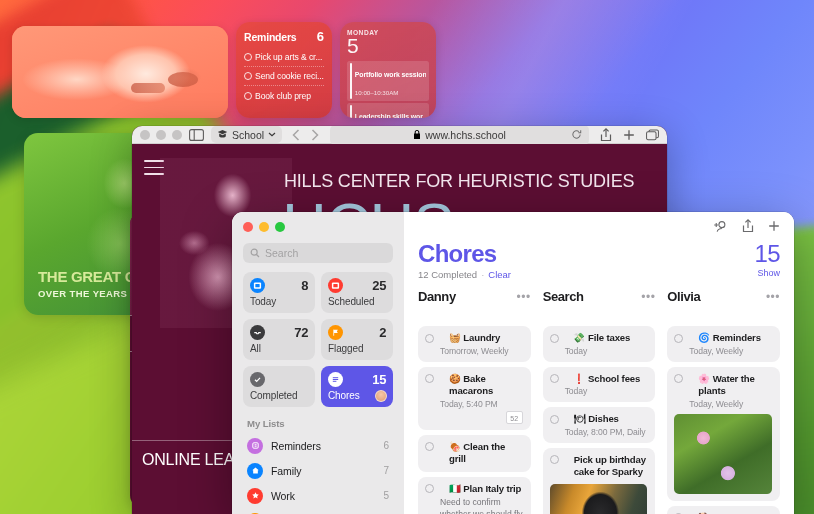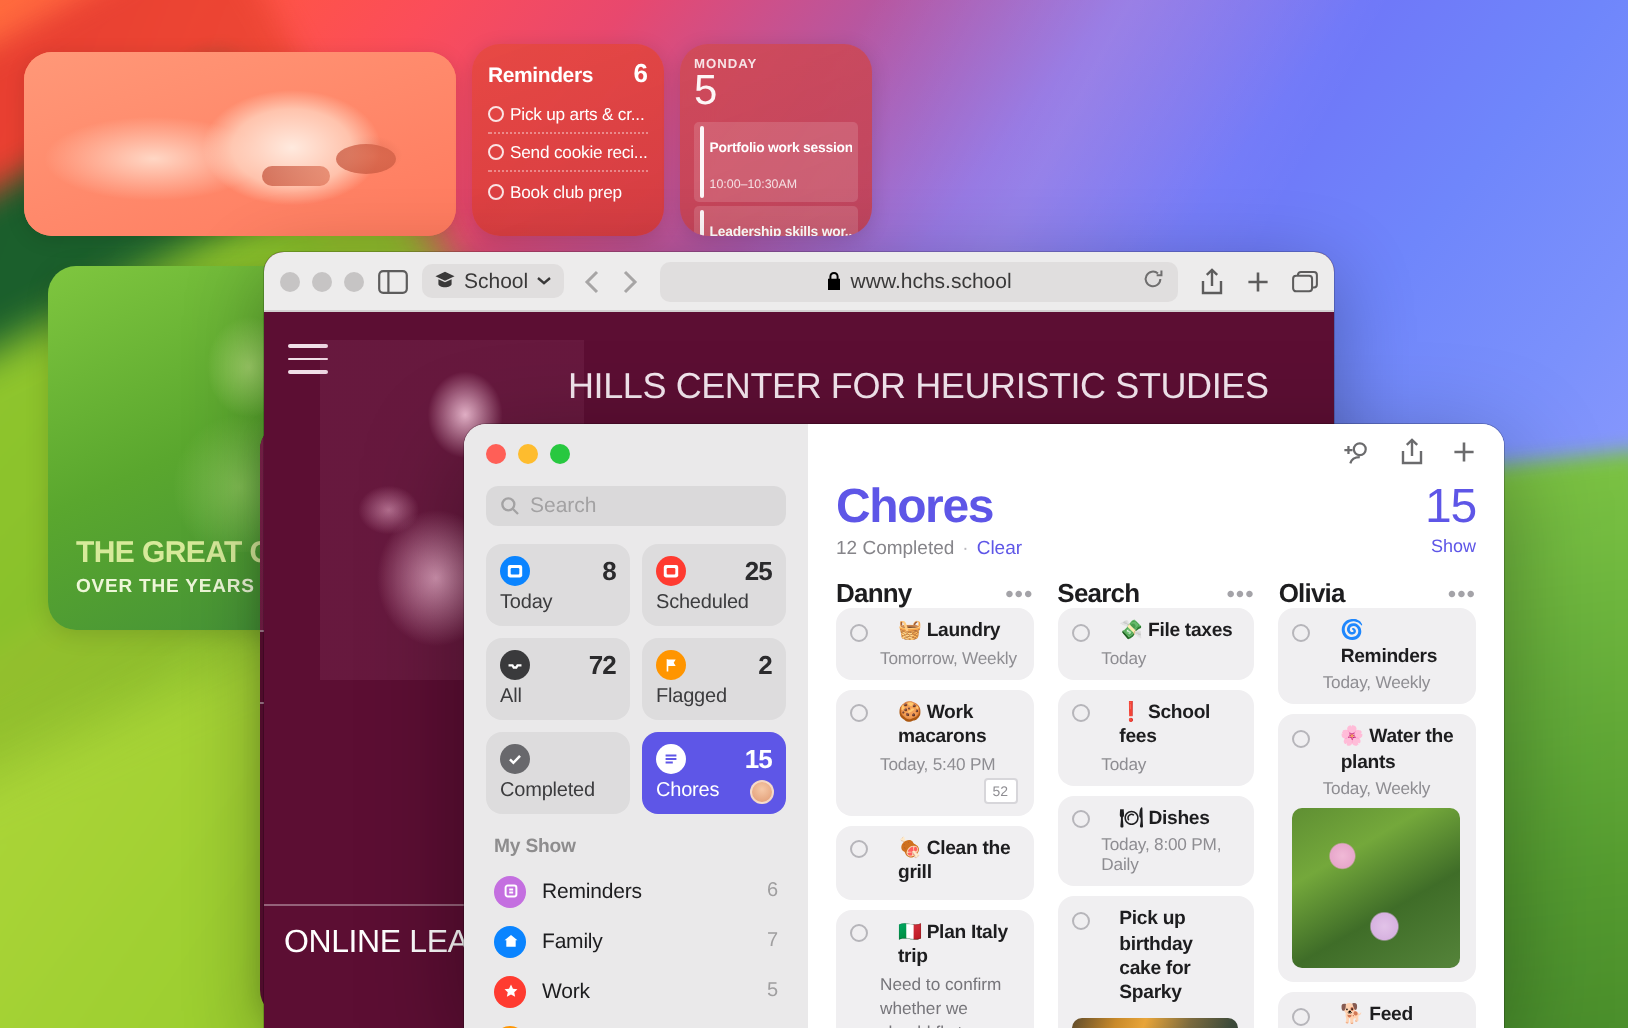--- a/index.html
+++ b/index.html
@@ -183,21 +183,21 @@
   }
 
   
   #safari {
     position: absolute; left: 132px; top: 126px; width: 535px; height: 388px;
     border-radius: 10px 10px 0 0; overflow: hidden;
     box-shadow: 0 10px 40px rgba(0,0,0,.3), 0 0 0 .5px rgba(0,0,0,.18);
     background: #5c0e33;
   }
   .sf-toolbar {
-    height: 30px; background: #edecec;
+    height: 18px; background: #edecec;
     border-bottom: .5px solid #d2d0d0;
     display: flex; align-items: center; padding: 0 8px; gap: 7px;
   }
   .traffic { display: flex; gap: 6px; align-items: center; }
   .tl { width: 10px; height: 10px; border-radius: 50%; }
   .tl.r { background: #ff5f57; } .tl.y { background: #febc2e; } .tl.g { background: #28c840; }
   .tl.gray { background: #c6c4c4; }
   .sf-ico { color: #5d5c5c; display: flex; align-items: center; }
   .sf-chip {
     display: flex; align-items: center; gap: 4px;
@@ -234,21 +234,21 @@
       radial-gradient(ellipse 20px 16px at 26% 50%, rgba(232,172,200,.6), rgba(180,90,140,0) 76%);
   }
   .sf-olbar { position: absolute; left: 0; right: 0; top: 296px; height: 1px; background: rgba(255,255,255,.35); }
   .sf-online {
     position: absolute; left: 10px; top: 307px;
     font-size: 16px; color: #fff; letter-spacing: -.2px; white-space: nowrap;
   }
 
   
   #reminders {
-    position: absolute; left: 232px; top: 212px; width: 520px; height: 302px;
+    position: absolute; left: 232px; top: 212px; width: 562px; height: 302px;
     border-radius: 11px 11px 0 0; overflow: hidden;
     box-shadow: 0 14px 50px rgba(0,0,0,.34), 0 0 0 .5px rgba(0,0,0,.2);
     display: flex; background: #fff;
   }
   
   .rm-sidebar {
     width: 172px; flex: none; position: relative;
     background: rgba(233,232,233,.94);
     backdrop-filter: blur(22px);
     padding: 10px 11px 0 11px; overflow: hidden;
@@ -305,21 +305,21 @@
   .rm-title { font-size: 24px; font-weight: 700; color: #5e56e7; letter-spacing: -.7px; line-height: 1.05; }
   .rm-sub { font-size: 9.5px; color: #86858a; margin-top: 3px; display: flex; gap: 4px; align-items: center; }
   .rm-sub .clear { color: #5e56e7; }
   .rm-sub .dot { color: #b9b8bd; }
   .rm-right { text-align: right; }
   .rm-bignum { font-size: 24px; font-weight: 400; color: #5e56e7; letter-spacing: -.6px; line-height: 1.05; }
   .rm-show { font-size: 9px; color: #5e56e7; margin-top: 2px; }
 
   .cols { display: flex; gap: 12px; margin-top: 9px; }
   .col { flex: 1; min-width: 0; }
-  .col-head { display: flex; justify-content: space-between; align-items: center; margin-bottom: 0; text-align: right; }
+  .col-head { display: flex; justify-content: space-between; align-items: center; margin-bottom: 22px; text-align: right; }
   .col-name { font-size: 13px; font-weight: 700; color: #1d1d1f; letter-spacing: -.4px; }
   .col-dots { font-size: 12px; color: #a4a3a8; letter-spacing: .5px; line-height: 1; }
   .task {
     background: #f0eff1; border-radius: 8px; padding: 6px 8px 6px 7px;
     margin-bottom: 5px;
   }
   .task-top { display: flex; gap: 15px; align-items: flex-start; }
   .t-circle {
     width: 9px; height: 9px; border-radius: 50%; flex: none;
     border: 1px solid #b6b5ba; margin-top: 1.5px;
@@ -593,21 +593,21 @@
                   <path d="M2 3h6M2 5h6M2 7h4"></path>
                 </svg>
             </span>
             <span class="s-num">15</span>
           </div>
           <div class="s-label">Chores</div>
           <span class="s-avatar"></span>
         </div>
       </div>
 
-      <div class="mylists-h">My Show</div>
+      <div class="mylists-h">My Lists</div>
 
       <div class="list-row">
         <span class="l-ico" style="background:#c46fe0">
           <svg width="9" height="9" viewBox="0 0 10 10" fill="none" stroke="#fff" stroke-width="1.1">
               <rect x="2" y="2" width="6" height="6" rx="1.2"></rect>
               <path d="M4 4.2h2.2M4 5.8h2.2"></path>
             </svg>
         </span>
         <span class="l-name">Reminders</span>
         <span class="l-count">6</span>
@@ -681,21 +681,21 @@
           <div class="task">
             <div class="task-top">
                 <span class="t-circle"></span>
               <span class="t-title"><span>🧺</span> <span>Laundry</span></span>
             </div>
             <div class="t-sub">Tomorrow, Weekly</div>
           </div>
           <div class="task">
             <div class="task-top">
                 <span class="t-circle"></span>
-              <span class="t-title"><span>🍪</span> <span>Work macarons</span></span>
+              <span class="t-title"><span>🍪</span> <span>Bake macarons</span></span>
             </div>
             <div class="t-sub">Today, 5:40 PM</div>
             <div class="t-badge">52</div>
             <div style="clear:both"></div>
           </div>
           <div class="task">
             <div class="task-top">
                 <span class="t-circle"></span>
               <span class="t-title"><span>🍖</span> <span>Clean the grill</span></span>
             </div>

